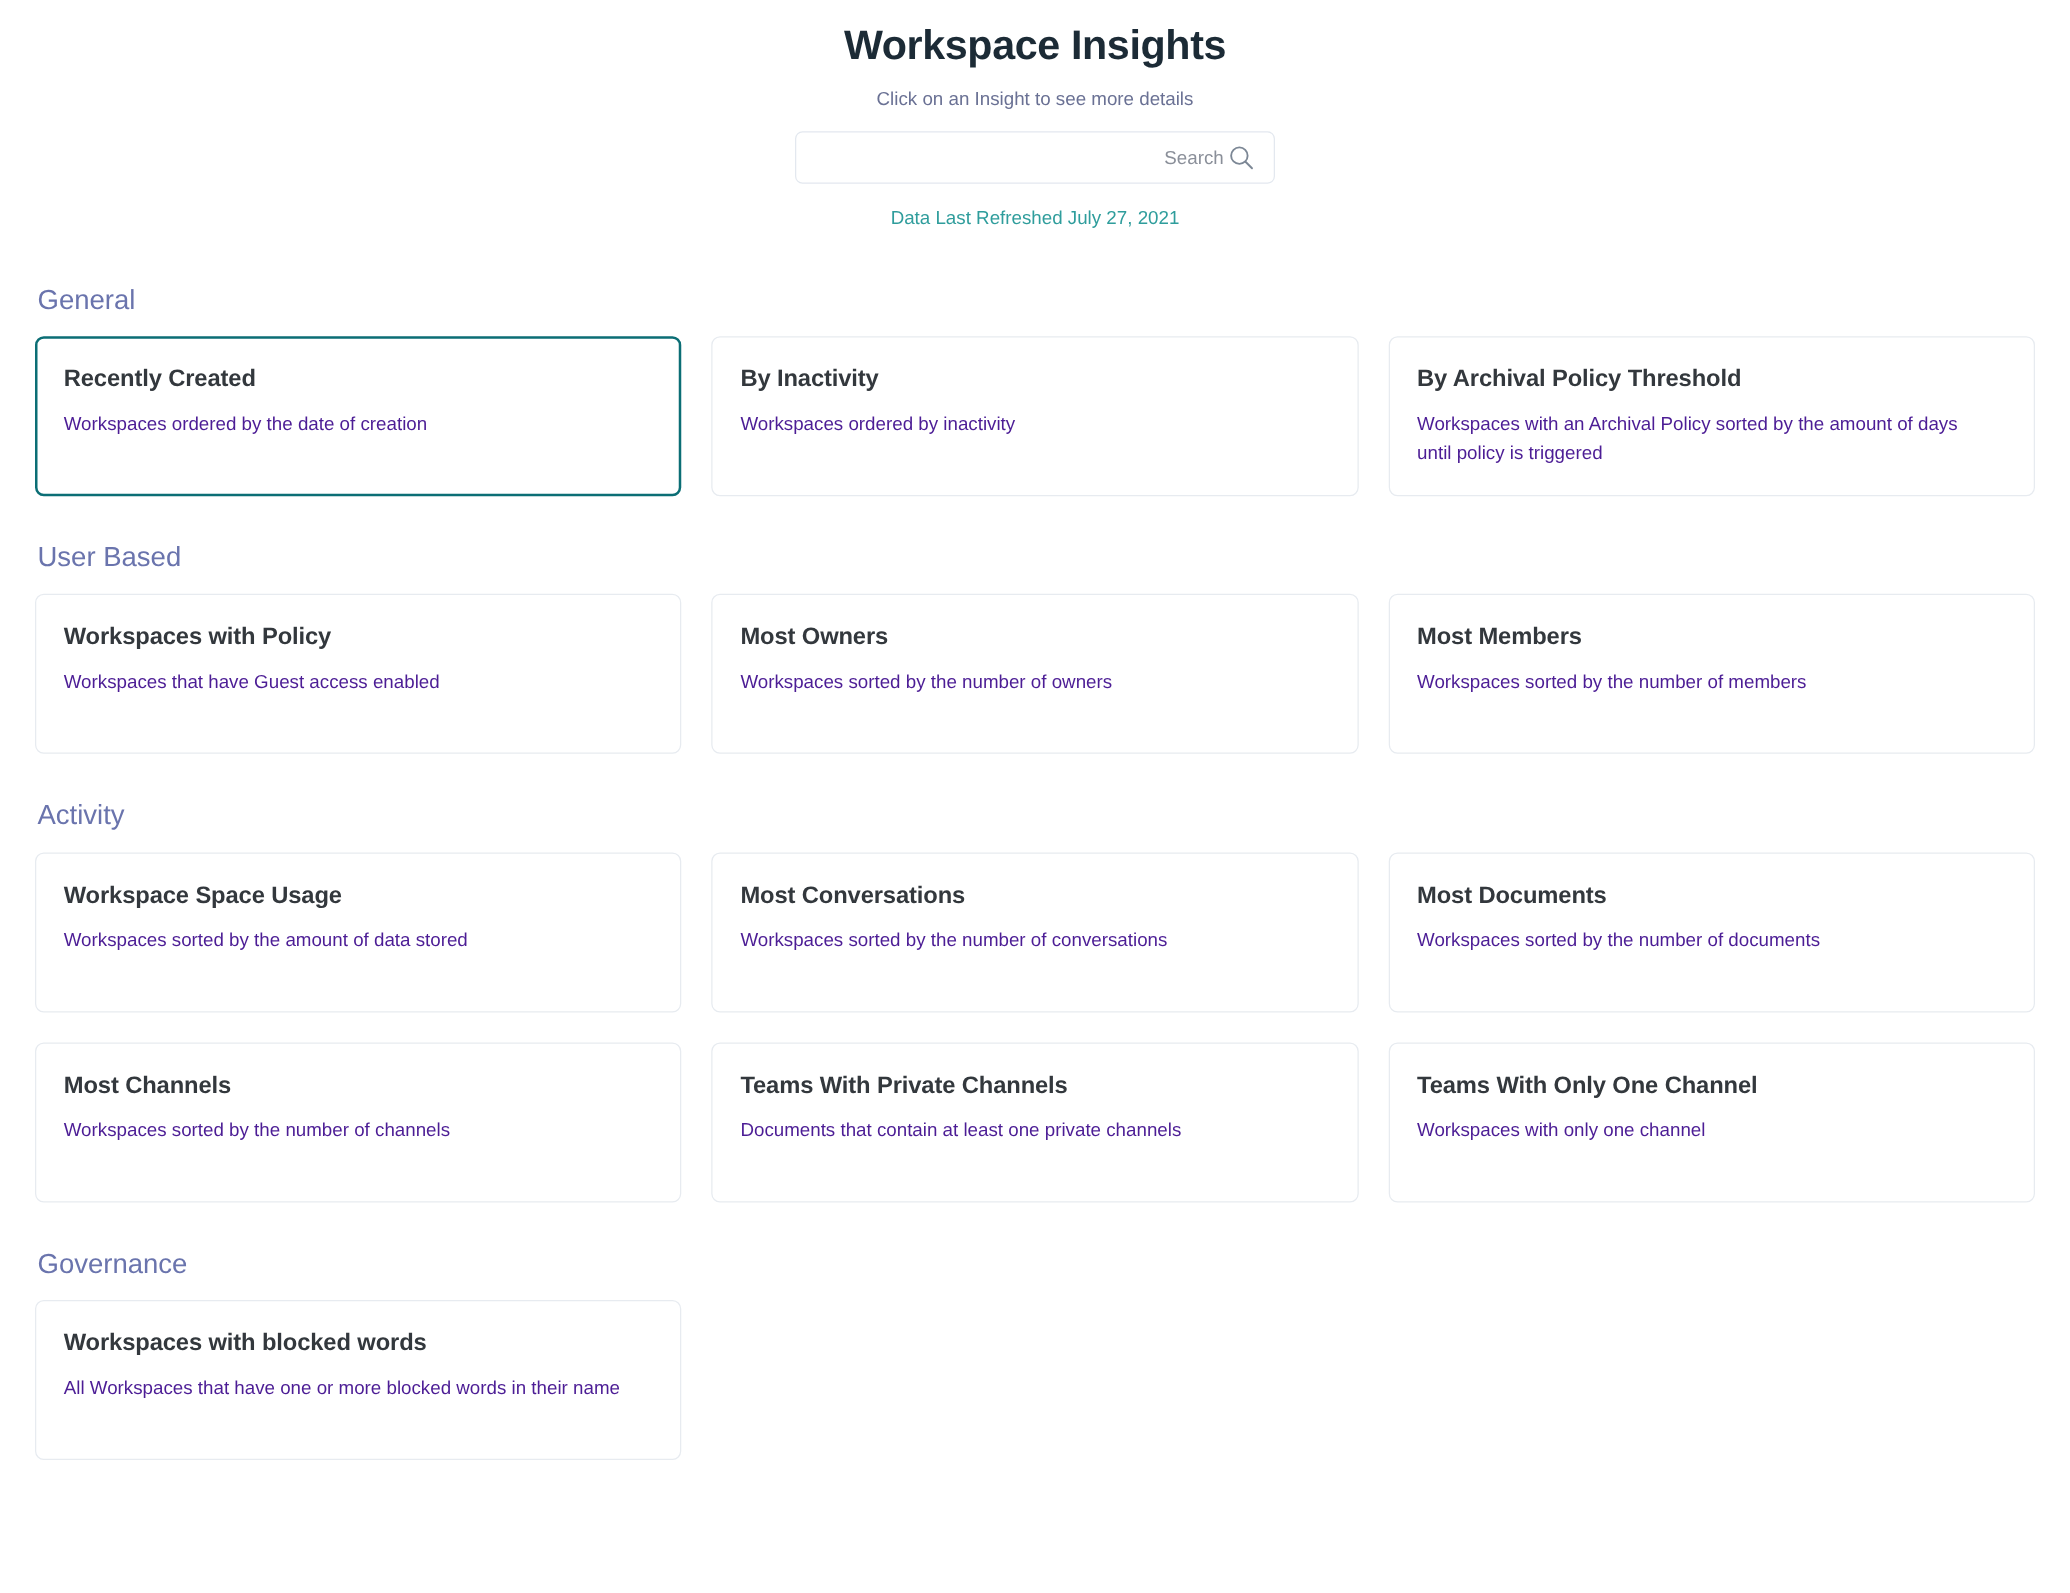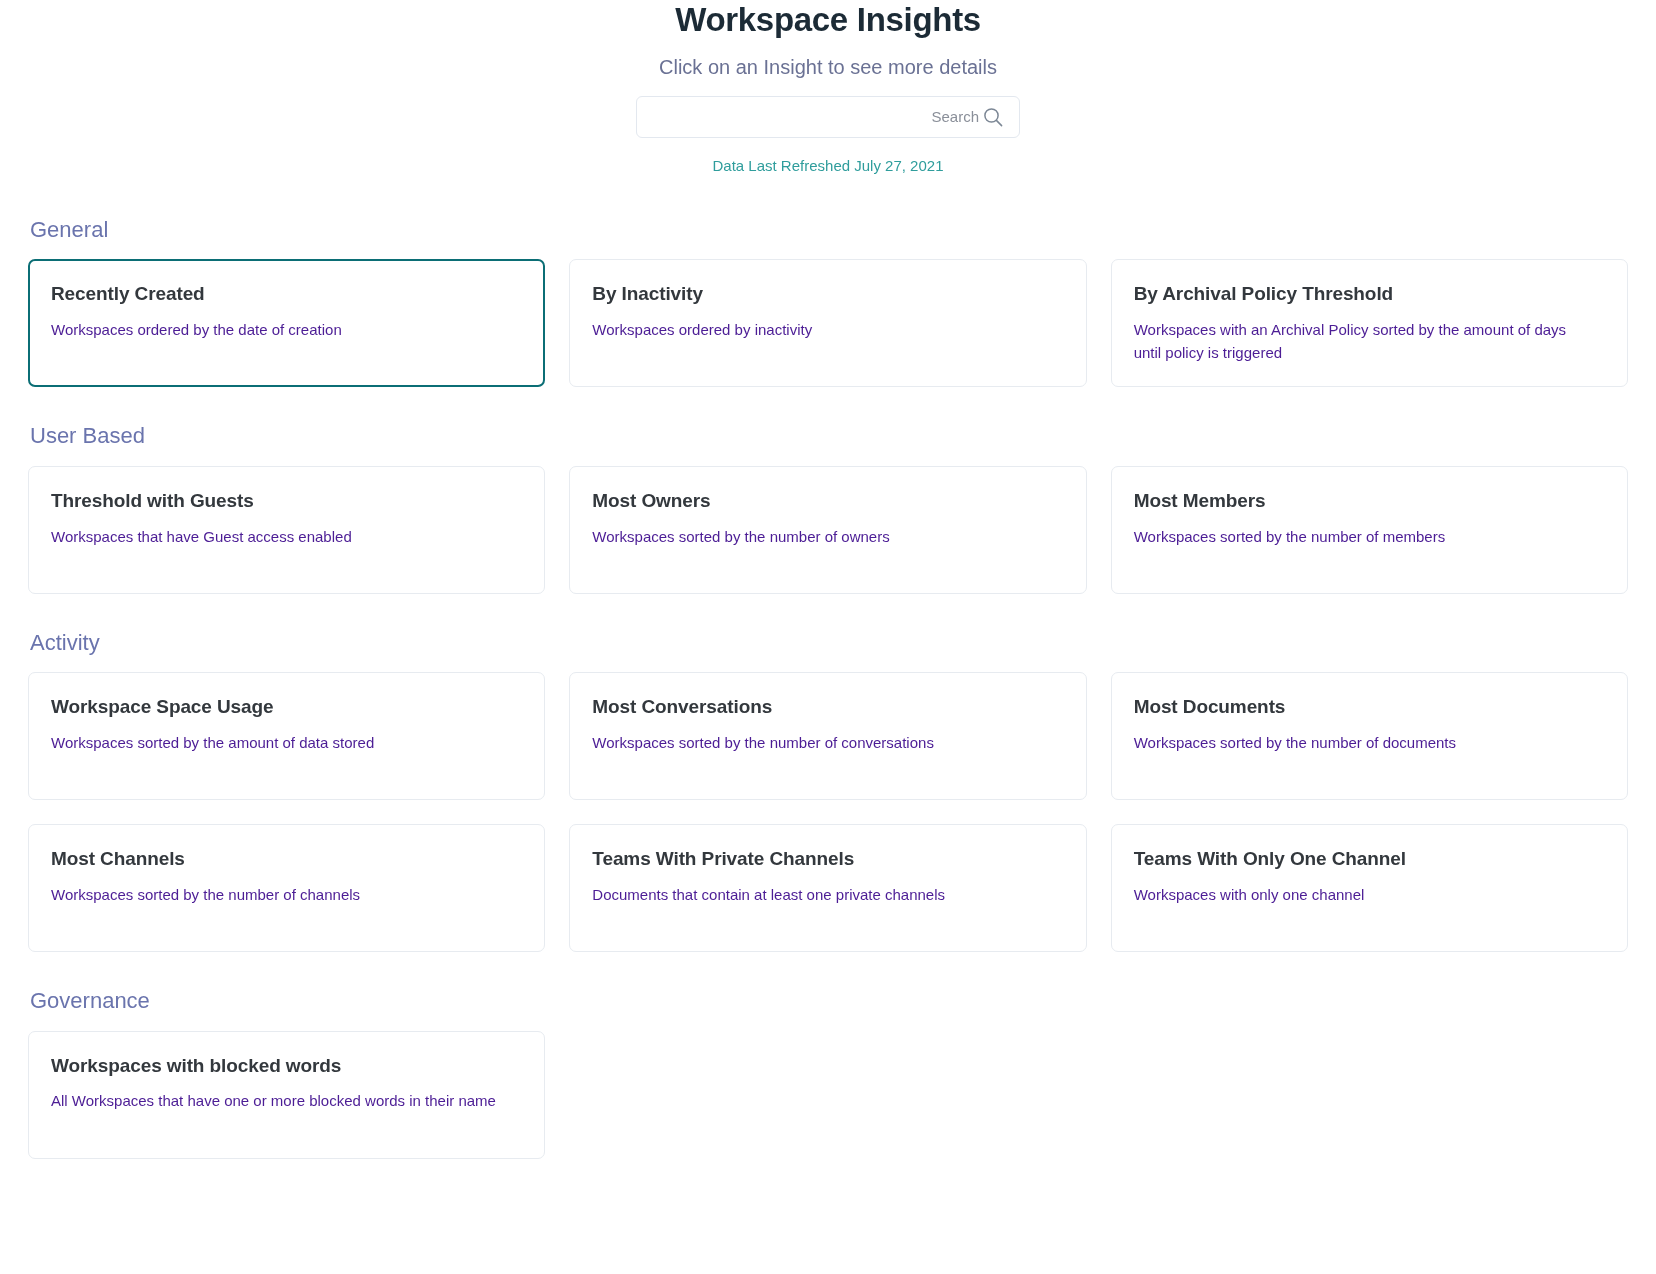--- a/index.html
+++ b/index.html
@@ -16,32 +16,33 @@
   .page {
     width: 1656px;
     min-height: 1274px;
     background: #ffffff;
     position: relative;
     overflow: hidden;
   }
 
   
   .header {
+    padding-top: 16px;
     text-align: center;
   }
   .page-title {
     font-size: 33px;
     font-weight: bold;
     color: #1c2b36;
     letter-spacing: -0.3px;
     margin: 0 0 14px 0;
     line-height: 1.2;
   }
   .page-subtitle {
-    font-size: 20px;
+    font-size: 15px;
     color: #6a7194;
     margin: 0 0 16px 0;
     line-height: 1.3;
     font-weight: 400;
   }
 
   .search-wrap {
     width: 384px;
     margin: 0 auto;
     position: relative;
@@ -181,21 +182,21 @@
           <div class="card">
             <div class="card-title">By Archival Policy Threshold</div>
             <div class="card-desc">Workspaces with an Archival Policy sorted by the amount of days until policy is triggered</div>
           </div>
         </div>
       </div>
       <div class="section">
         <h2 class="section-title">User Based</h2>
         <div class="grid">
           <div class="card">
-            <div class="card-title">Threshold with Guests</div>
+            <div class="card-title">Workspaces with Policy</div>
             <div class="card-desc">Workspaces that have Guest access enabled</div>
           </div>
           <div class="card">
             <div class="card-title">Most Owners</div>
             <div class="card-desc">Workspaces sorted by the number of owners</div>
           </div>
           <div class="card">
             <div class="card-title">Most Members</div>
             <div class="card-desc">Workspaces sorted by the number of members</div>
           </div>

